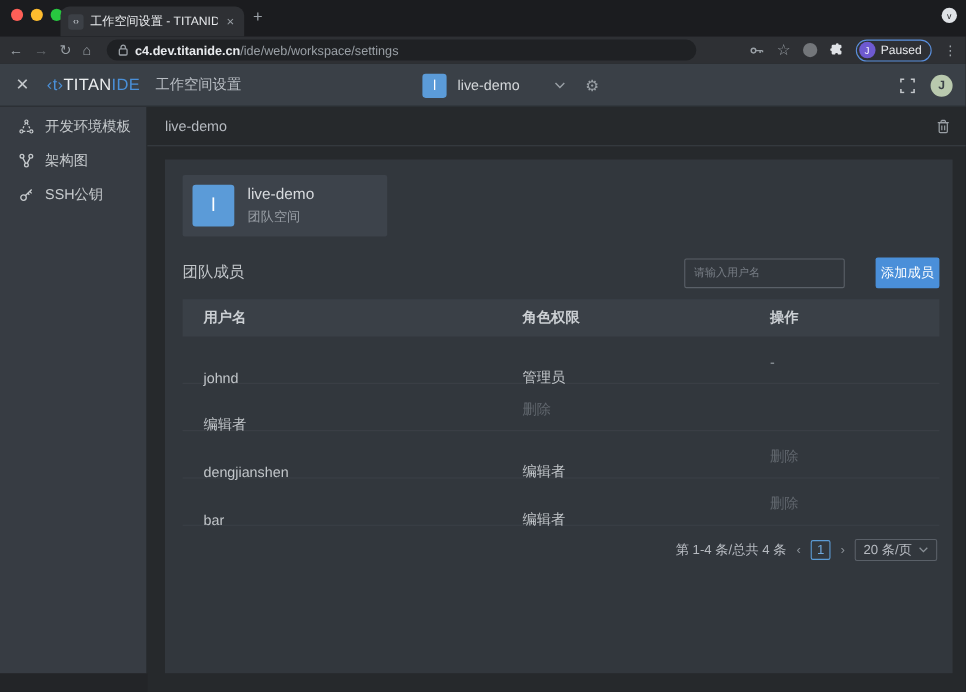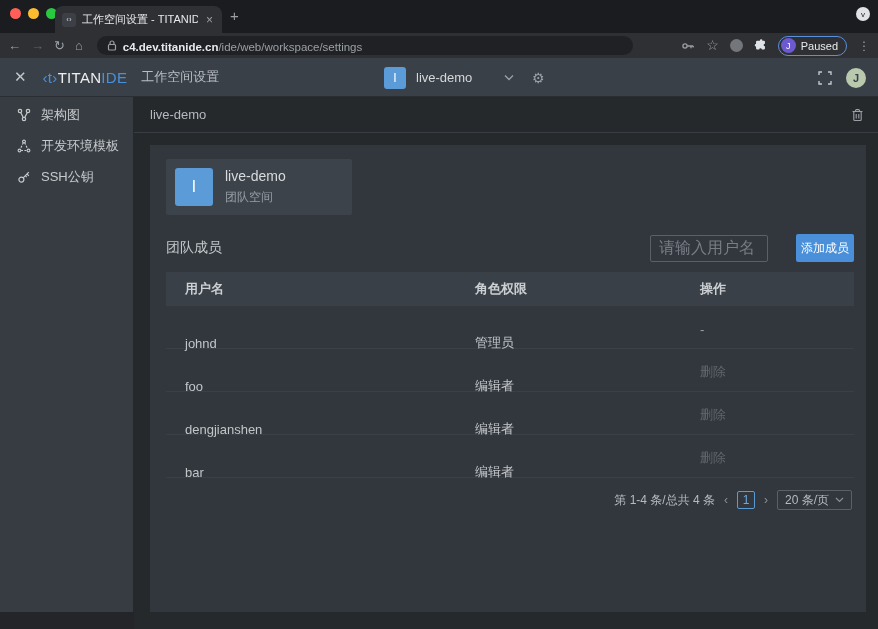--- a/index.html
+++ b/index.html
@@ -70,22 +70,22 @@
              align-items: center; gap: 12px; padding-left: 9px; }
   .ws-avatar-lg { width: 38px; height: 38px; border-radius: 3px; background: #5b9bd8; color: #fff; font-size: 17px;
                   display: flex; align-items: center; justify-content: center; flex: none; }
   .ws-card-name { color: #d8dbde; font-size: 14px; margin-bottom: 5px; }
   .ws-card-type { color: #989ea5; font-size: 12px; }
 
   
   .members-bar { margin-top: 19px; display: flex; align-items: center; }
   .section-title { color: #c3c7cb; font-size: 14px; }
   .members-actions { margin-left: auto; display: flex; align-items: center; gap: 15px; }
-  .user-input { width: 118px; height: 27px; background: transparent; border: 1px solid #5a6068; border-radius: 2px;
-                color: #d5d8db; font-size: 16px; padding: 0 8px; outline: none; font-family: "Liberation Sans", sans-serif; }
+  .user-input { width: 146px; height: 27px; background: transparent; border: 1px solid #5a6068; border-radius: 2px;
+                color: #d5d8db; font-size: 10px; padding: 0 8px; outline: none; font-family: "Liberation Sans", sans-serif; }
   .user-input::placeholder { color: #777d85; }
   .add-btn { width: 58px; height: 28px; background: #4a8fd9; border: none; border-radius: 2px; color: #fff;
              font-size: 12px; font-family: "Liberation Sans", sans-serif; margin-left: 13px; }
 
   
   .member-table { margin-top: 10px; }
   .t-head, .t-row { display: grid; grid-template-columns: 290px 225px 1fr; align-items: center; padding-left: 19px; }
   .t-head { height: 34px; background: #3a4047; color: #ccd0d4; font-size: 13px; font-weight: bold; }
   .t-row { height: 43px; border-bottom: 1px solid #3b4046; font-size: 13px; }
   .cell-user, .cell-role { color: #c2c6ca; margin-top: 28px; }
@@ -183,45 +183,45 @@
           <path d="M1 4V1h3M10 1h3v3M13 10v3h-3M4 13H1v-3" fill="none" stroke="#c3c7cb" stroke-width="1.4"></path>
         </svg>
     </span>
     <span class="user-avatar">J</span>
   </div>
 </div>
 
 <div class="body-row">
 
   <div class="sidebar">
+    <div class="side-item">
+      <span>
+        <svg width="14" height="14" viewBox="0 0 14 14">
+            <circle cx="7" cy="2.5" r="1.4" fill="none" stroke="#c6cacd" stroke-width="1.1"></circle>
+            <circle cx="2.5" cy="11.5" r="1.4" fill="none" stroke="#c6cacd" stroke-width="1.1"></circle>
+            <circle cx="11.5" cy="11.5" r="1.4" fill="none" stroke="#c6cacd" stroke-width="1.1"></circle>
+            <path d="M6.3 3.8L3.2 10.2M7.7 3.8L10.8 10.2M4 11.5h6" stroke="#c6cacd" stroke-width="1.1" stroke-dasharray="2 1.4" fill="none"></path>
+          </svg>
+      </span>
+      <span>开发环境模板</span>
+    </div>
     <div class="side-item">
       <span>
         <svg width="14" height="14" viewBox="0 0 14 14">
             <circle cx="3" cy="3" r="1.7" fill="none" stroke="#c6cacd" stroke-width="1.2"></circle>
             <circle cx="11" cy="3" r="1.7" fill="none" stroke="#c6cacd" stroke-width="1.2"></circle>
             <circle cx="7" cy="11" r="1.7" fill="none" stroke="#c6cacd" stroke-width="1.2"></circle>
             <path d="M3.7 4.5L6.3 9.5M10.3 4.5L7.7 9.5" stroke="#c6cacd" stroke-width="1.2"></path>
           </svg>
       </span>
       <span>架构图</span>
     </div>
     <div class="side-item">
       <span>
         <svg width="14" height="14" viewBox="0 0 14 14">
-            <circle cx="7" cy="2.5" r="1.4" fill="none" stroke="#c6cacd" stroke-width="1.1"></circle>
-            <circle cx="2.5" cy="11.5" r="1.4" fill="none" stroke="#c6cacd" stroke-width="1.1"></circle>
-            <circle cx="11.5" cy="11.5" r="1.4" fill="none" stroke="#c6cacd" stroke-width="1.1"></circle>
-            <path d="M6.3 3.8L3.2 10.2M7.7 3.8L10.8 10.2M4 11.5h6" stroke="#c6cacd" stroke-width="1.1" stroke-dasharray="2 1.4" fill="none"></path>
-          </svg>
-      </span>
-      <span>开发环境模板</span>
-    </div>
-    <div class="side-item">
-      <span>
-        <svg width="14" height="14" viewBox="0 0 14 14">
             <circle cx="4.4" cy="9.6" r="2.5" fill="none" stroke="#c6cacd" stroke-width="1.2"></circle>
             <path d="M6.2 7.8L11.8 2.2M10 4l1.8 1.8M8.3 5.7l1.4 1.4" stroke="#c6cacd" stroke-width="1.2" fill="none"></path>
           </svg>
       </span>
       <span>SSH公钥</span>
     </div>
   </div>
 
   <div class="main">
     <div class="content-header">
@@ -260,21 +260,20 @@
             <span>角色权限</span>
             <span>操作</span>
           </div>
 
           <div class="t-row">
             <span class="cell-user">johnd</span>
             <span class="cell-role">管理员</span>
             <span class="cell-action">-</span>
           </div>
           <div class="t-row">
-            <span class="cell-user">foo</span>
             <span class="cell-role">编辑者</span>
             <span class="cell-action del-link">删除</span>
           </div>
           <div class="t-row">
             <span class="cell-user">dengjianshen</span>
             <span class="cell-role">编辑者</span>
             <span class="cell-action del-link">删除</span>
           </div>
           <div class="t-row">
             <span class="cell-user">bar</span>

